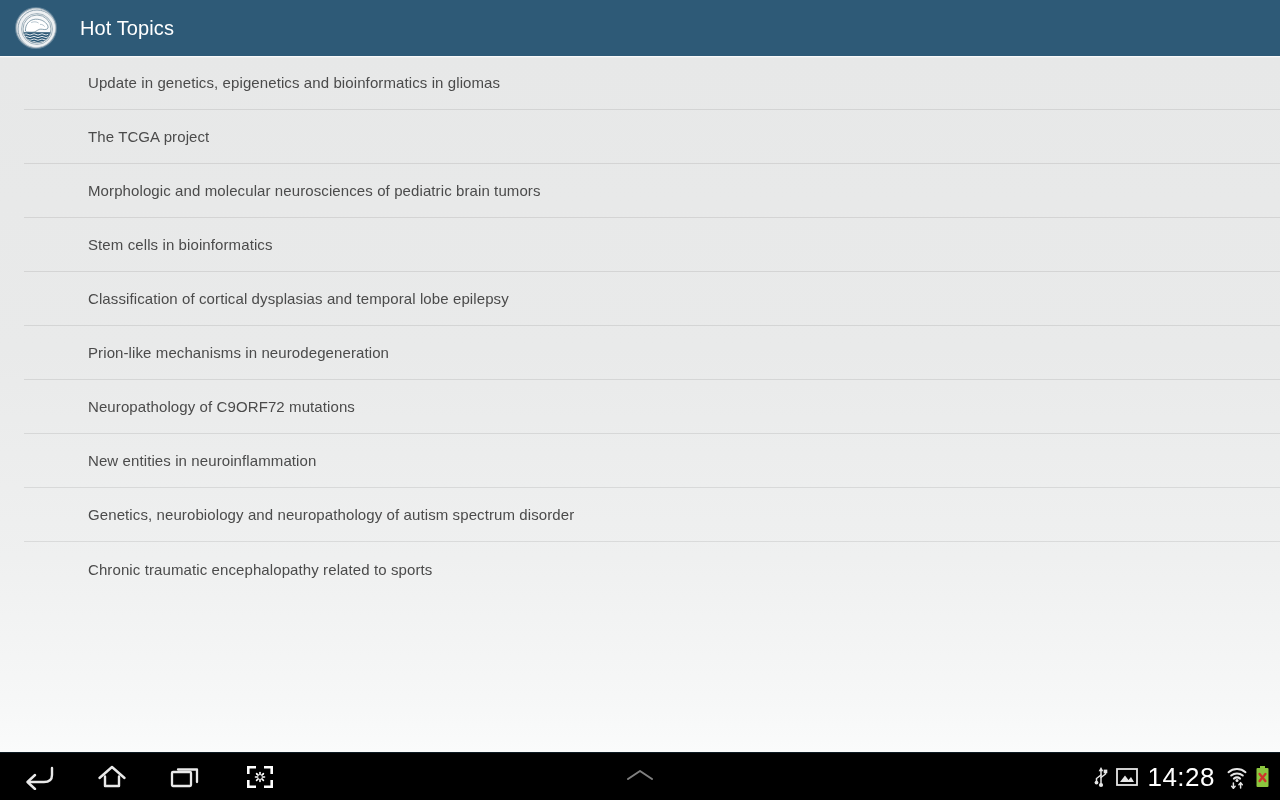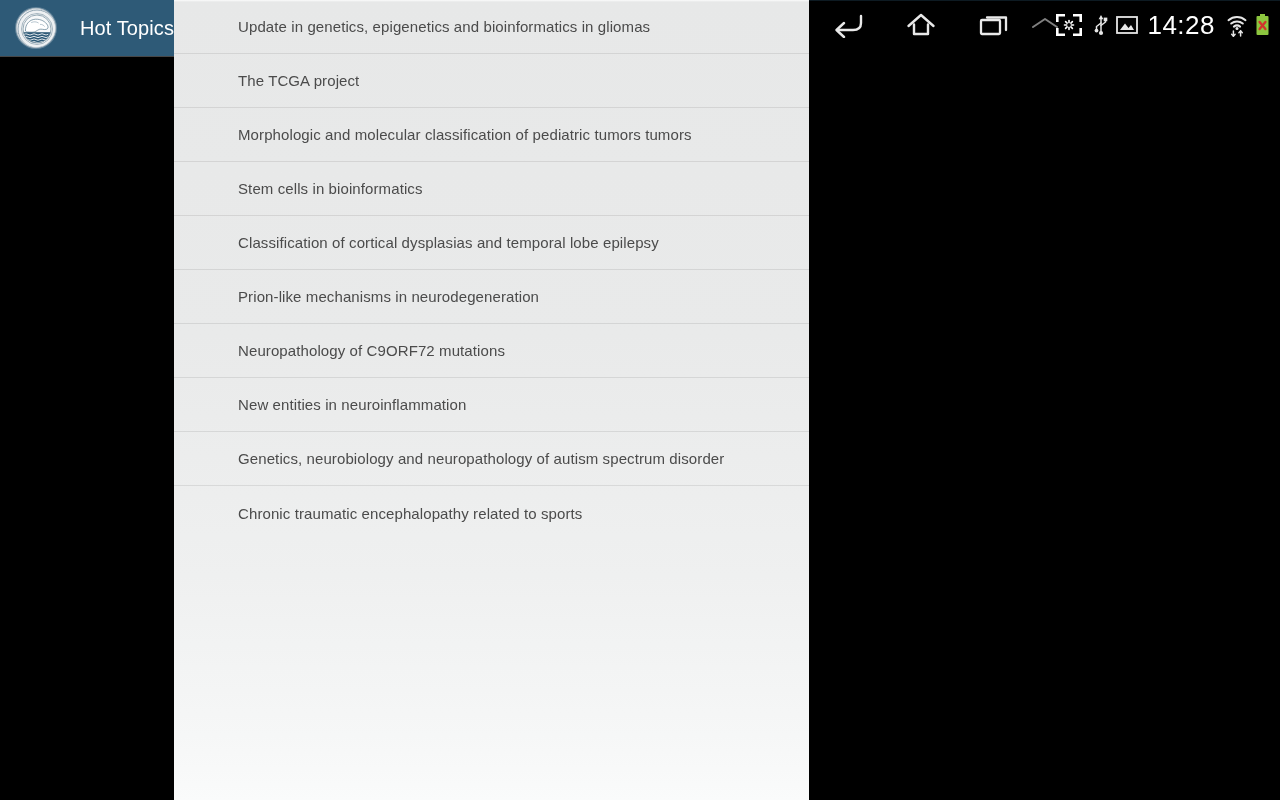--- a/index.html
+++ b/index.html
@@ -6,21 +6,21 @@
   * { margin:0; padding:0; box-sizing:border-box; }
   html, body {
     width:1280px; height:800px;
     overflow:hidden;
     font-family:"Liberation Sans", sans-serif;
     background:#000;
   }
   #screen {
     position:relative;
     width:1280px; height:800px;
-    display:flex; flex-direction:row;
+    display:flex; flex-direction:column;
   }
 
   
   #appbar {
     height:56px; flex:0 0 56px;
     background:#2e5a77;
     display:flex; align-items:center;
     padding-left:16px;
     position:relative;
     z-index:5;
@@ -58,20 +58,21 @@
     content:""; position:absolute; left:0; right:0; top:0; height:2px;
     background:linear-gradient(to bottom,rgba(255,255,255,.85),rgba(255,255,255,0));
     pointer-events:none;
   }
   .list-item {
     height:54px;
     display:flex; align-items:center;
     padding-left:64px; padding-right:24px;
     border-bottom:1px solid rgba(0,0,0,.085);
     position:relative;
+    margin-left:24px;
   }
   .list-item:last-child { border-bottom:none; }
   .item-label {
     font-size:15px;
     color:#4b4b4b;
     font-weight:400;
     letter-spacing:.1px;
     white-space:nowrap;
     overflow:hidden;
     text-overflow:ellipsis;
@@ -151,21 +152,21 @@
   </div>
 
   <div id="list">
     <div class="list-item">
         <span class="item-label">Update in genetics, epigenetics and bioinformatics in gliomas</span>
       </div>
     <div class="list-item">
         <span class="item-label">The TCGA project</span>
       </div>
     <div class="list-item">
-        <span class="item-label">Morphologic and molecular classification of pediatric tumors tumors</span>
+        <span class="item-label">Morphologic and molecular neurosciences of pediatric brain tumors</span>
       </div>
     <div class="list-item">
         <span class="item-label">Stem cells in bioinformatics</span>
       </div>
     <div class="list-item">
         <span class="item-label">Classification of cortical dysplasias and temporal lobe epilepsy</span>
       </div>
     <div class="list-item">
         <span class="item-label">Prion-like mechanisms in neurodegeneration</span>
       </div>

